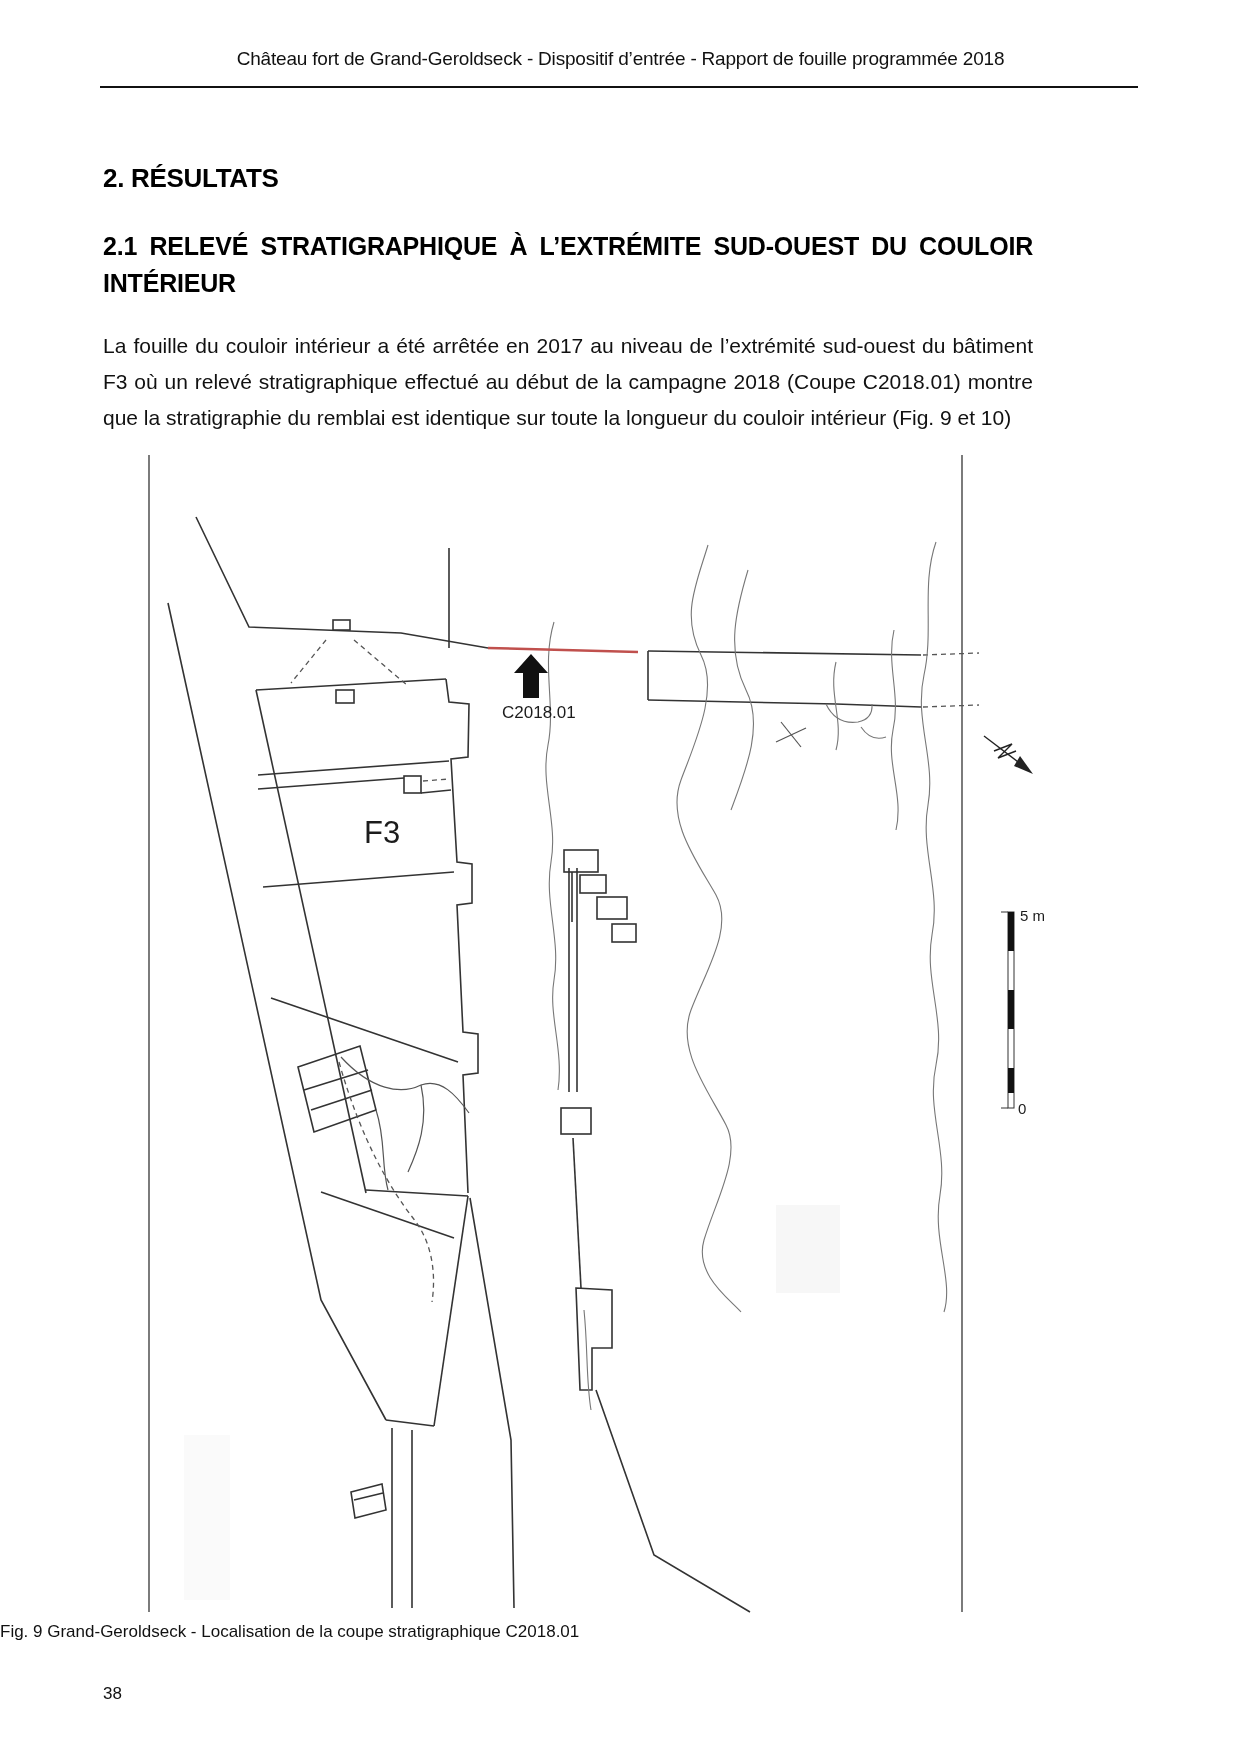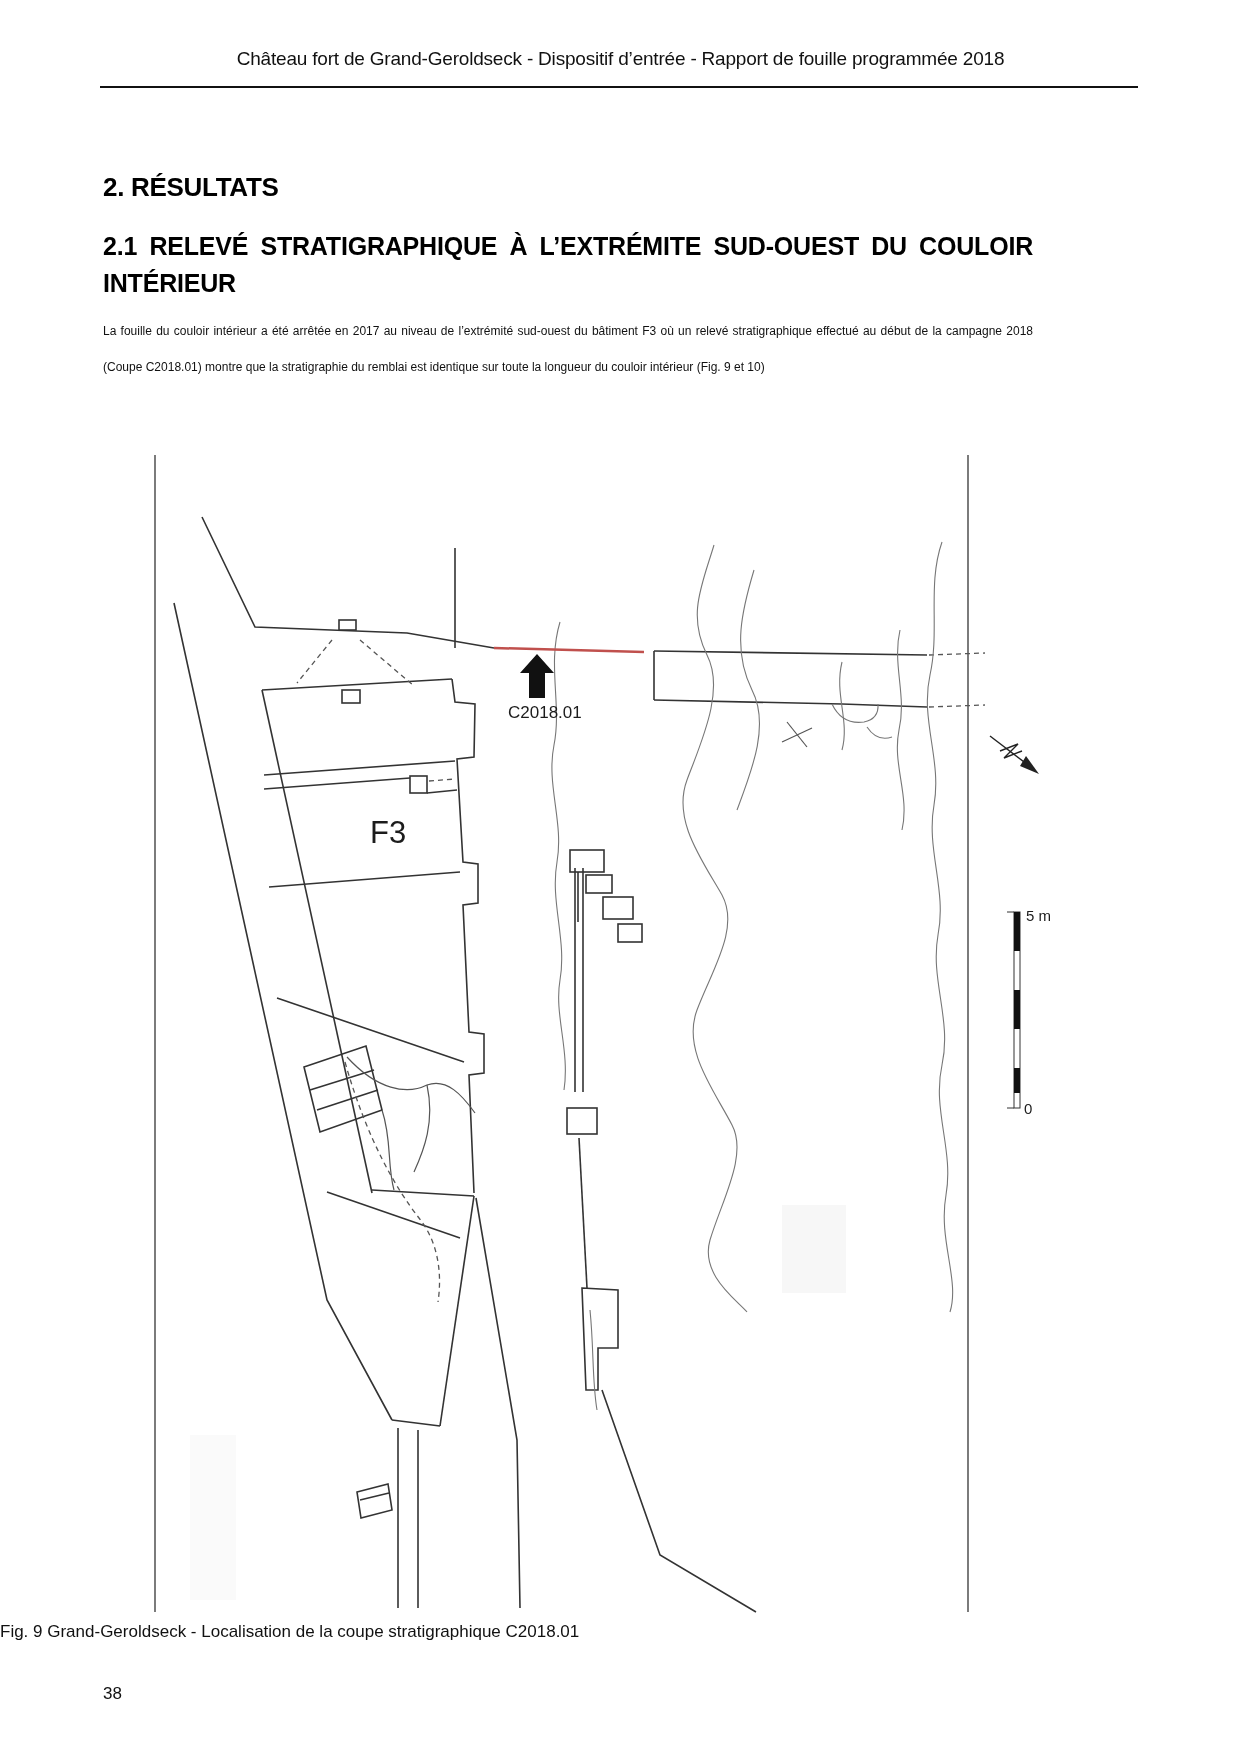--- a/index.html
+++ b/index.html
@@ -13,35 +13,35 @@
   }
   .hdr{
     position:absolute;top:48px;left:103px;width:1035px;
     text-align:center;font-size:19px;letter-spacing:-0.2px;color:#111;
   }
   .hdr-rule{
     position:absolute;top:86px;left:100px;width:1038px;height:0;
     border-top:2px solid #111;
   }
   .h1{
-    position:absolute;top:172px;left:103px;width:932px;
+    position:absolute;top:163px;left:103px;width:932px;
     font-size:26px;font-weight:bold;letter-spacing:-0.3px;color:#000;
   }
   .h2{
     position:absolute;top:228px;left:103px;width:930px;
     font-size:25px;font-weight:bold;letter-spacing:-0.2px;color:#000;
     line-height:37px;
   }
   .h2 .jline{text-align:justify;text-align-last:justify;}
   .body-par{
-    position:absolute;top:313px;left:103px;width:930px;
-    font-size:12px;line-height:36px;text-align:justify;color:#111;
+    position:absolute;top:328px;left:103px;width:930px;
+    font-size:21px;line-height:36px;text-align:justify;color:#111;
   }
   .figure{
-    position:absolute;top:450px;left:142px;width:1005px;height:1170px;
+    position:absolute;top:450px;left:136px;width:1005px;height:1170px;
   }
   .figure svg{display:block;width:1005px;height:1170px;}
   .caption{
     position:absolute;top:1622px;left:0;width:1241px;
     text-align:left;font-size:17px;color:#111;
   }
   .pagenum{
     position:absolute;top:1684px;left:103px;
     font-size:17px;color:#111;
   }

